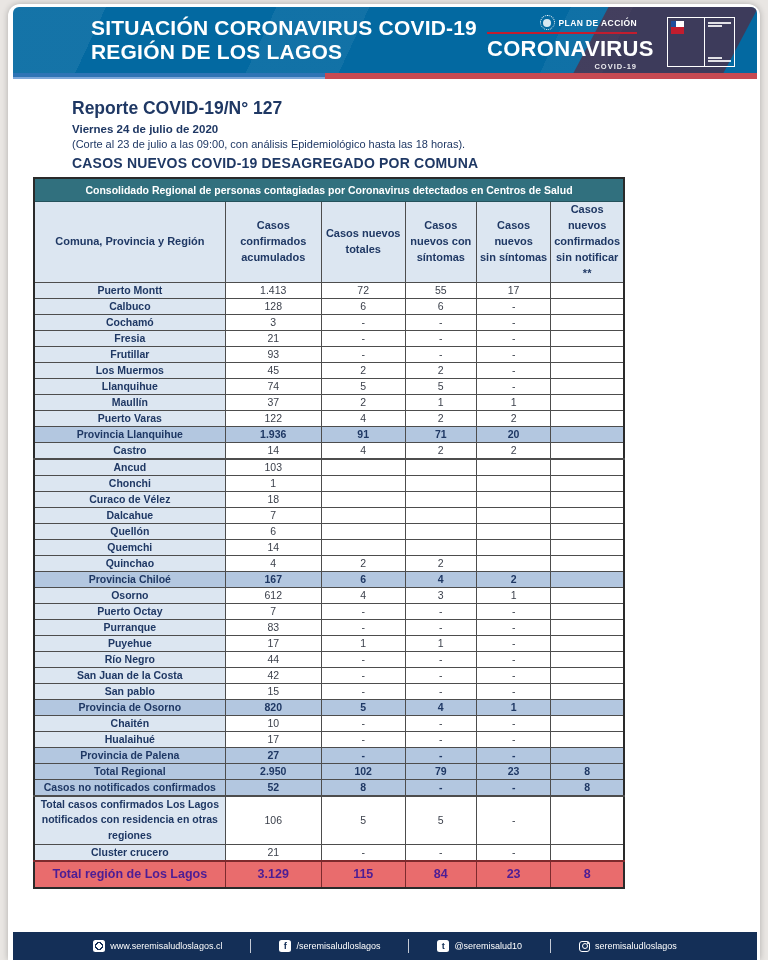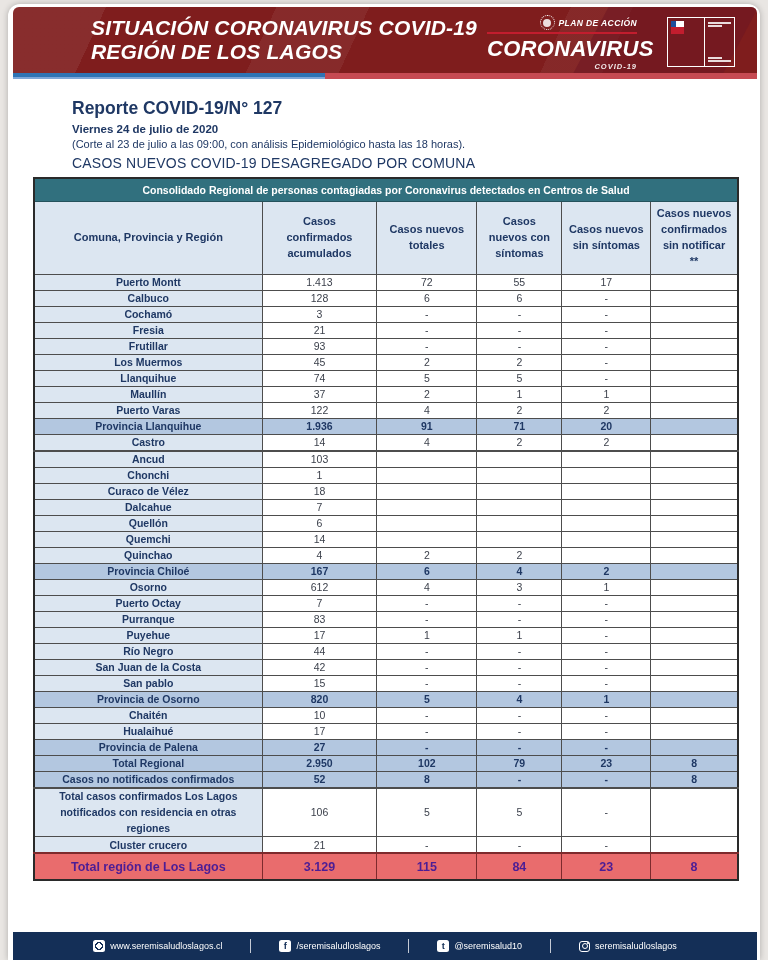--- a/index.html
+++ b/index.html
@@ -1,21 +1,21 @@
 <!DOCTYPE html>
 <html><head>
 <meta charset="utf-8">
 <style>
   html,body{margin:0;padding:0;width:768px;height:960px;overflow:hidden;
     font-family:"Liberation Sans",sans-serif;background:#e9e6e3;}
   .page{position:absolute;left:8px;right:8px;top:4px;bottom:0;background:#fff;
     border-radius:12px 12px 0 0;box-shadow:0 0 6px rgba(0,0,0,.25);}
   
-  .banner{position:absolute;left:5px;right:3px;top:3px;height:66px;background:#7f1d1d;
-    overflow:hidden;border-radius:6px 6px 0 0;font-style:italic;}
+  .banner{position:absolute;left:5px;right:3px;top:3px;height:66px;background:#0369a1;
+    overflow:hidden;border-radius:6px 6px 0 0;}
   .banner .texture{position:absolute;inset:0;
     background:linear-gradient(115deg,rgba(255,255,255,.07) 0 12%,transparent 12% 34%,rgba(255,255,255,.06) 34% 46%,transparent 46% 72%,rgba(255,255,255,.05) 72% 80%,transparent 80%);}
   .banner .redswath{position:absolute;right:24px;top:-12px;width:150px;height:120px;
     background:#6e1522;opacity:.55;transform:skewX(-28deg);}
   .banner-titles{position:absolute;left:78px;top:9px;color:#fff;line-height:1.12;}
   .banner-line1{font-size:21px;font-weight:600;letter-spacing:.2px;}
   .banner-line2{font-size:21px;font-weight:800;letter-spacing:.2px;}
   .plan-block{position:absolute;right:120px;top:8px;width:150px;text-align:right;color:#fff;}
   .plan-row{display:flex;align-items:center;justify-content:flex-end;gap:4px;
     border-bottom:2px solid #c21d2e;padding-bottom:2px;}
@@ -35,23 +35,23 @@
   .gob-bar.short{width:60%;}
   
   .stripe{position:absolute;left:5px;right:3px;top:69px;height:6px;display:flex;}
   .stripe .blue{width:42%;background:#2e74b5;box-shadow:inset 0 -2px 0 #7da7d9;}
   .stripe .red{flex:1;background:#c64a52;}
   
   .report-head{position:absolute;left:64px;top:94px;color:#1f3864;}
   .report-title{font-size:17.5px;font-weight:800;}
   .report-date{font-size:11.5px;font-weight:700;margin-top:4px;}
   .report-note{font-size:11px;margin-top:3px;}
-  .section-title{font-size:14px;font-weight:400;margin-top:5px;letter-spacing:.2px;}
+  .section-title{font-size:14px;font-weight:700;margin-top:5px;letter-spacing:.2px;}
   
-  .tbl-wrap{position:absolute;left:25px;top:173px;width:706px;}
+  .tbl-wrap{position:absolute;left:25px;top:173px;width:592px;}
   table{border-collapse:collapse;width:100%;table-layout:fixed;}
   th,td{border:1px solid #4d4d4d;padding:0 2px;overflow:hidden;}
   .band th{background:#31707e;color:#fff;font-size:10.5px;font-weight:700;height:22px;
     border:1px solid #24525c;}
   .cols th{background:#dce6f1;color:#1f3864;font-size:11px;font-weight:700;height:72px;
     white-space:pre-line;line-height:1.45;vertical-align:middle;}
   tbody td{height:15px;font-size:10.5px;text-align:center;line-height:1;}
   td.name-cell{background:#dce6f1;color:#1f3864;font-weight:700;}
   td.val-cell{background:#fff;color:#3a3f4a;}
   tr.province td{background:#b3c7e0;color:#1f3864;font-weight:700;}

